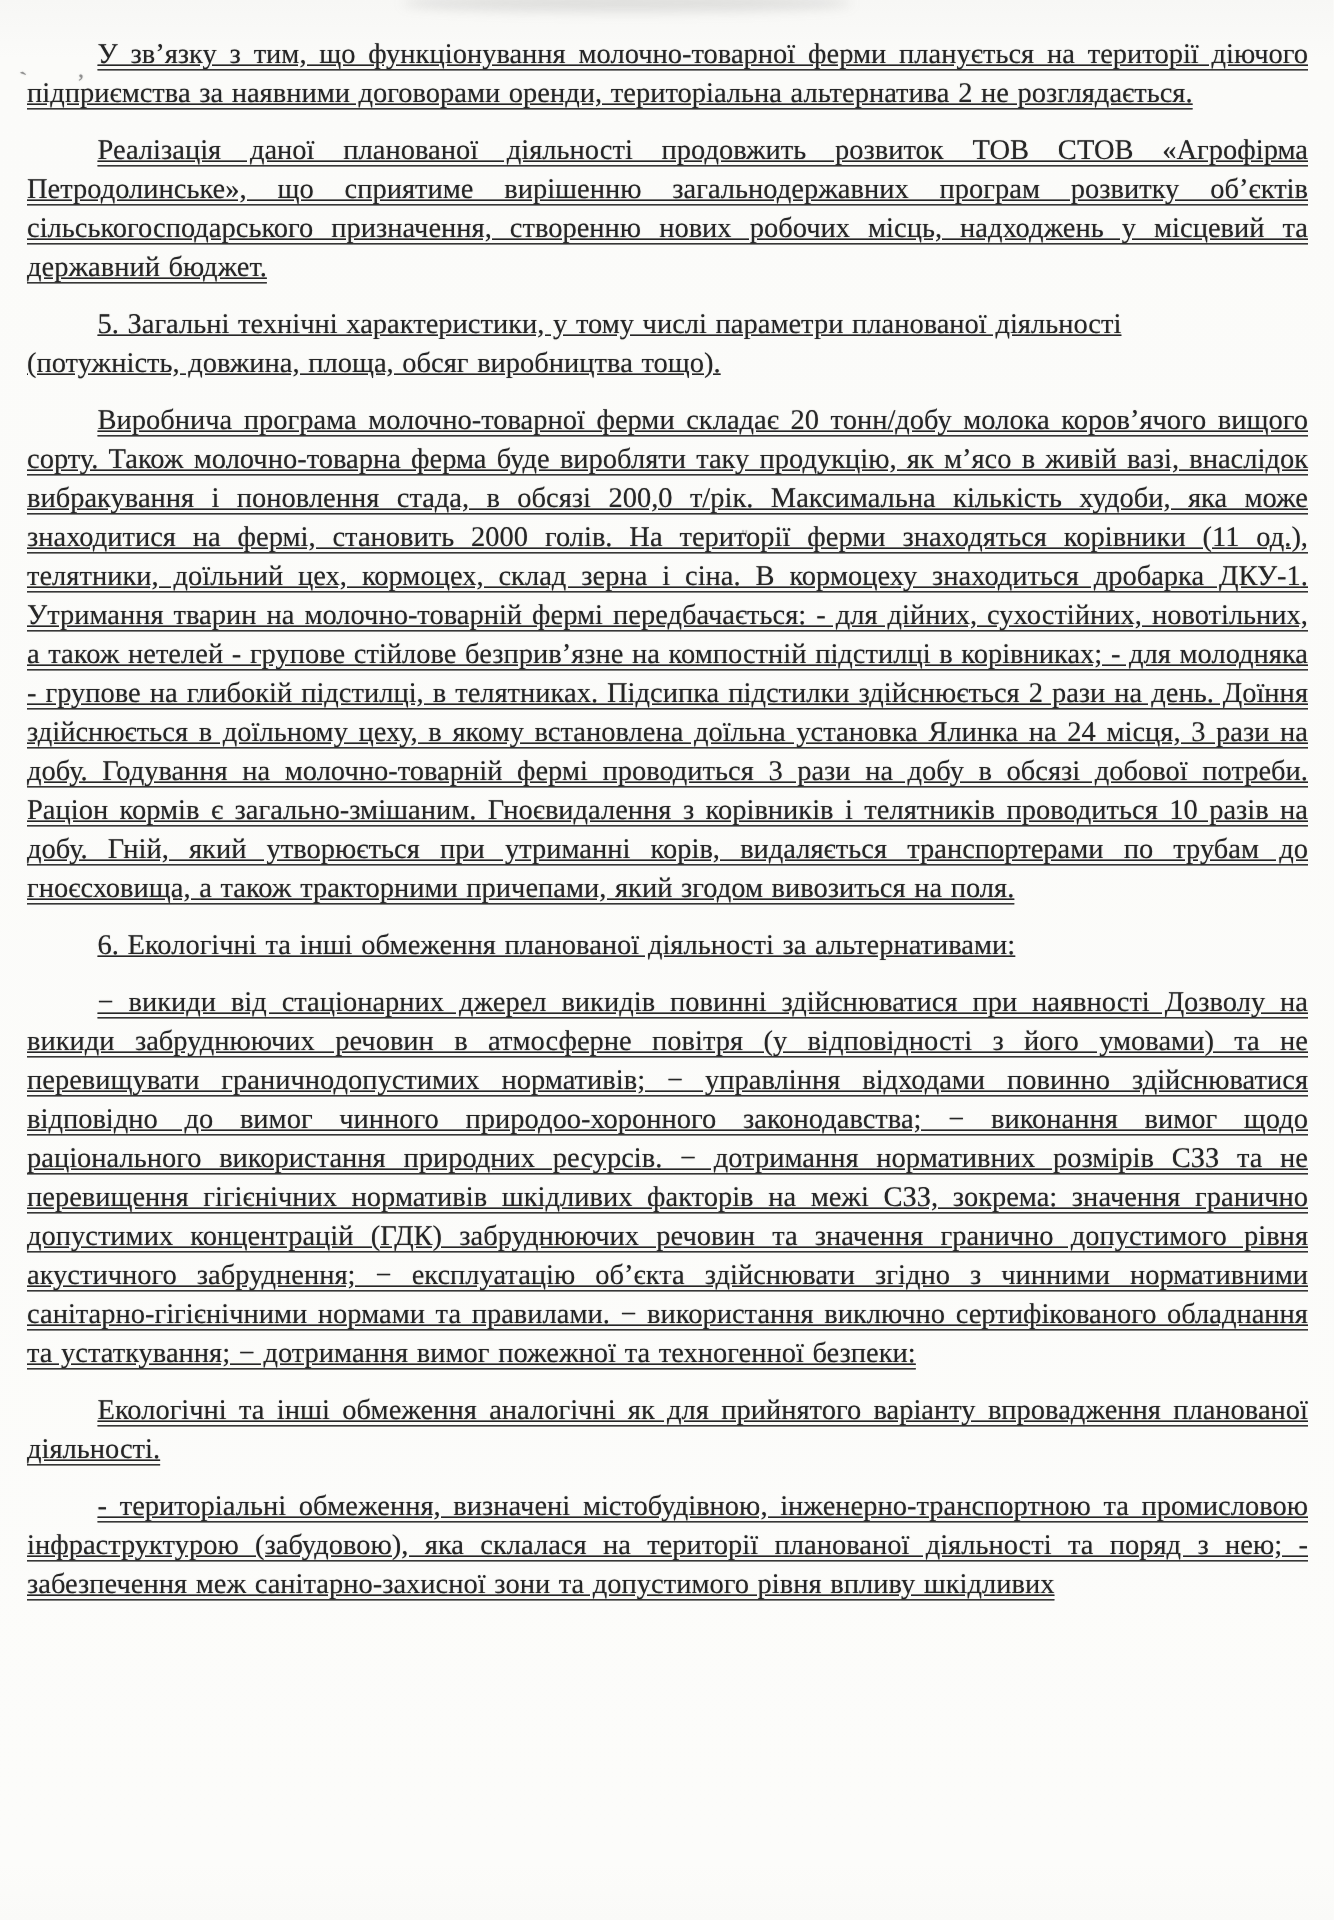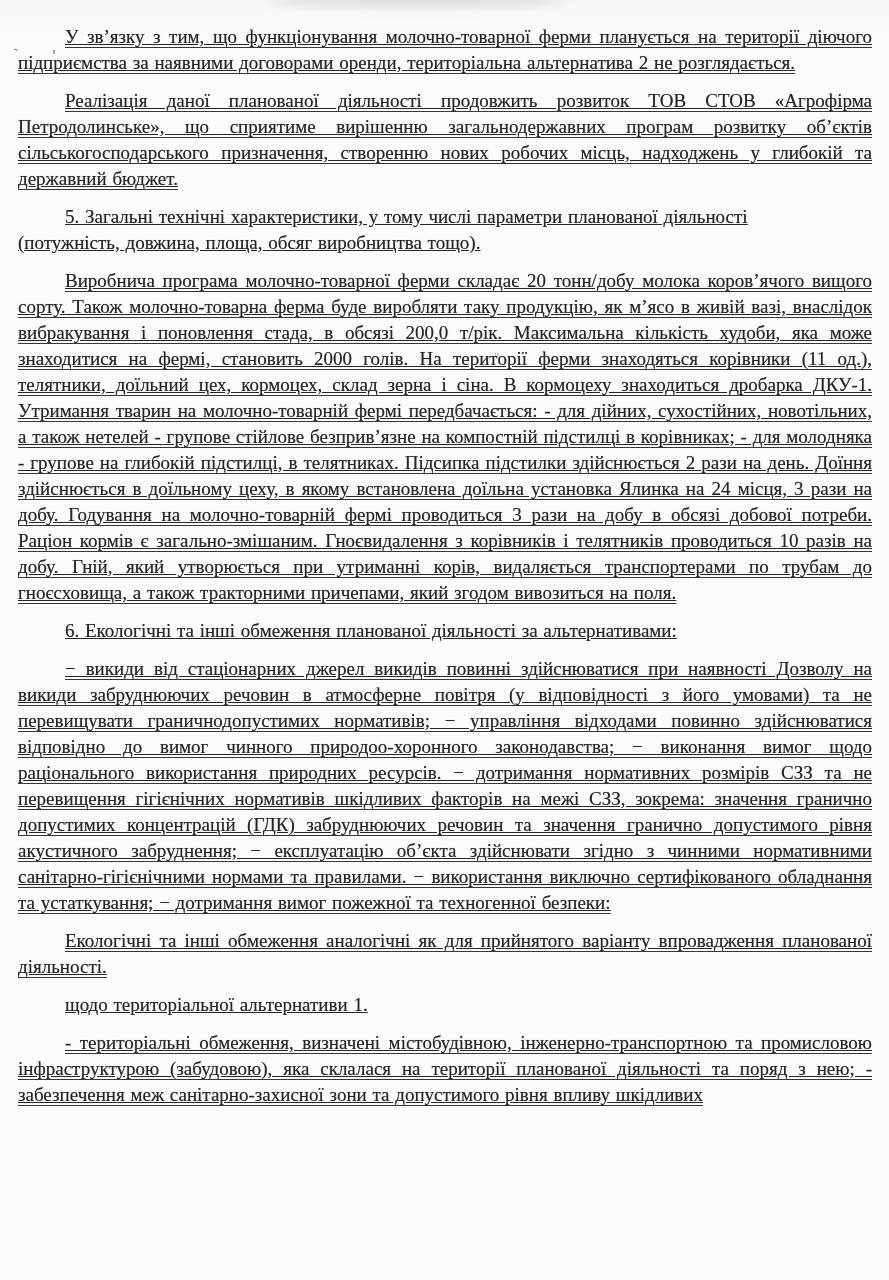--- a/index.html
+++ b/index.html
@@ -67,23 +67,22 @@
 </head>
 <body>
 
 <div class="page">
   <div class="smudge-top"></div>
   <span class="stray-mark m1">ˏ</span>
   <span class="stray-mark m2">,</span>
   <span class="stray-mark m3">"</span>
   <div class="doc" id="doc-body">
       <p class="para underline">У зв’язку з тим, що функціонування молочно-товарної ферми планується на території діючого підприємства за наявними договорами оренди, територіальна альтернатива 2 не розглядається.</p>
-      <p class="para underline">Реалізація даної планованої діяльності продовжить розвиток ТОВ СТОВ «Агрофірма Петродолинське», що сприятиме вирішенню загальнодержавних програм розвитку об’єктів сільськогосподарського призначення, створенню нових робочих місць, надходжень у глибокій та державний бюджет.</p>
+      <p class="para underline">Реалізація даної планованої діяльності продовжить розвиток ТОВ СТОВ «Агрофірма Петродолинське», що сприятиме вирішенню загальнодержавних програм розвитку об’єктів сільськогосподарського призначення, створенню нових робочих місць, надходжень у місцевий та державний бюджет.</p>
       <p class="para plain">5. Загальні технічні характеристики, у тому числі параметри планованої діяльності
 (потужність, довжина, площа, обсяг виробництва тощо).</p>
       <p class="para underline">Виробнича програма молочно-товарної ферми складає 20 тонн/добу молока коров’ячого вищого сорту. Також молочно-товарна ферма буде виробляти таку продукцію, як м’ясо в живій вазі, внаслідок вибракування і поновлення стада, в обсязі 200,0 т/рік. Максимальна кількість худоби, яка може знаходитися на фермі, становить 2000 голів. На території ферми знаходяться корівники (11 од.), телятники, доїльний цех, кормоцех, склад зерна і сіна. В кормоцеху знаходиться дробарка ДКУ-1. Утримання тварин на молочно-товарній фермі передбачається: - для дійних, сухостійних, новотільних, а також нетелей - групове стійлове безприв’язне на компостній підстилці в корівниках; - для молодняка - групове на глибокій підстилці, в телятниках. Підсипка підстилки здійснюється 2 рази на день. Доїння здійснюється в доїльному цеху, в якому встановлена доїльна установка Ялинка на 24 місця, 3 рази на добу. Годування на молочно-товарній фермі проводиться 3 рази на добу в обсязі добової потреби. Раціон кормів є загально-змішаним. Гноєвидалення з корівників і телятників проводиться 10 разів на добу. Гній, який утворюється при утриманні корів, видаляється транспортерами по трубам до гноєсховища, а також тракторними причепами, який згодом вивозиться на поля.</p>
       <p class="para plain">6. Екологічні та інші обмеження планованої діяльності за альтернативами:</p>
       <p class="para underline">− викиди від стаціонарних джерел викидів повинні здійснюватися при наявності Дозволу на викиди забруднюючих речовин в атмосферне повітря (у відповідності з його умовами) та не перевищувати граничнодопустимих нормативів; − управління відходами повинно здійснюватися відповідно до вимог чинного природоо-хоронного законодавства; − виконання вимог щодо раціонального використання природних ресурсів. − дотримання нормативних розмірів СЗЗ та не перевищення гігієнічних нормативів шкідливих факторів на межі СЗЗ, зокрема: значення гранично допустимих концентрацій (ГДК) забруднюючих речовин та значення гранично допустимого рівня акустичного забруднення; − експлуатацію об’єкта здійснювати згідно з чинними нормативними санітарно-гігієнічними нормами та правилами. − використання виключно сертифікованого обладнання та устаткування; − дотримання вимог пожежної та техногенної безпеки:</p>
       <p class="para underline">Екологічні та інші обмеження аналогічні як для прийнятого варіанту впровадження планованої діяльності.</p>
-      <p class="para plain">щодо територіальної альтернативи 1.</p>
       <p class="para underline">- територіальні обмеження, визначені містобудівною, інженерно-транспортною та промисловою інфраструктурою (забудовою), яка склалася на території планованої діяльності та поряд з нею; - забезпечення меж санітарно-захисної зони та допустимого рівня впливу шкідливих</p>
     </div>
 </div>
 
 </body></html>

